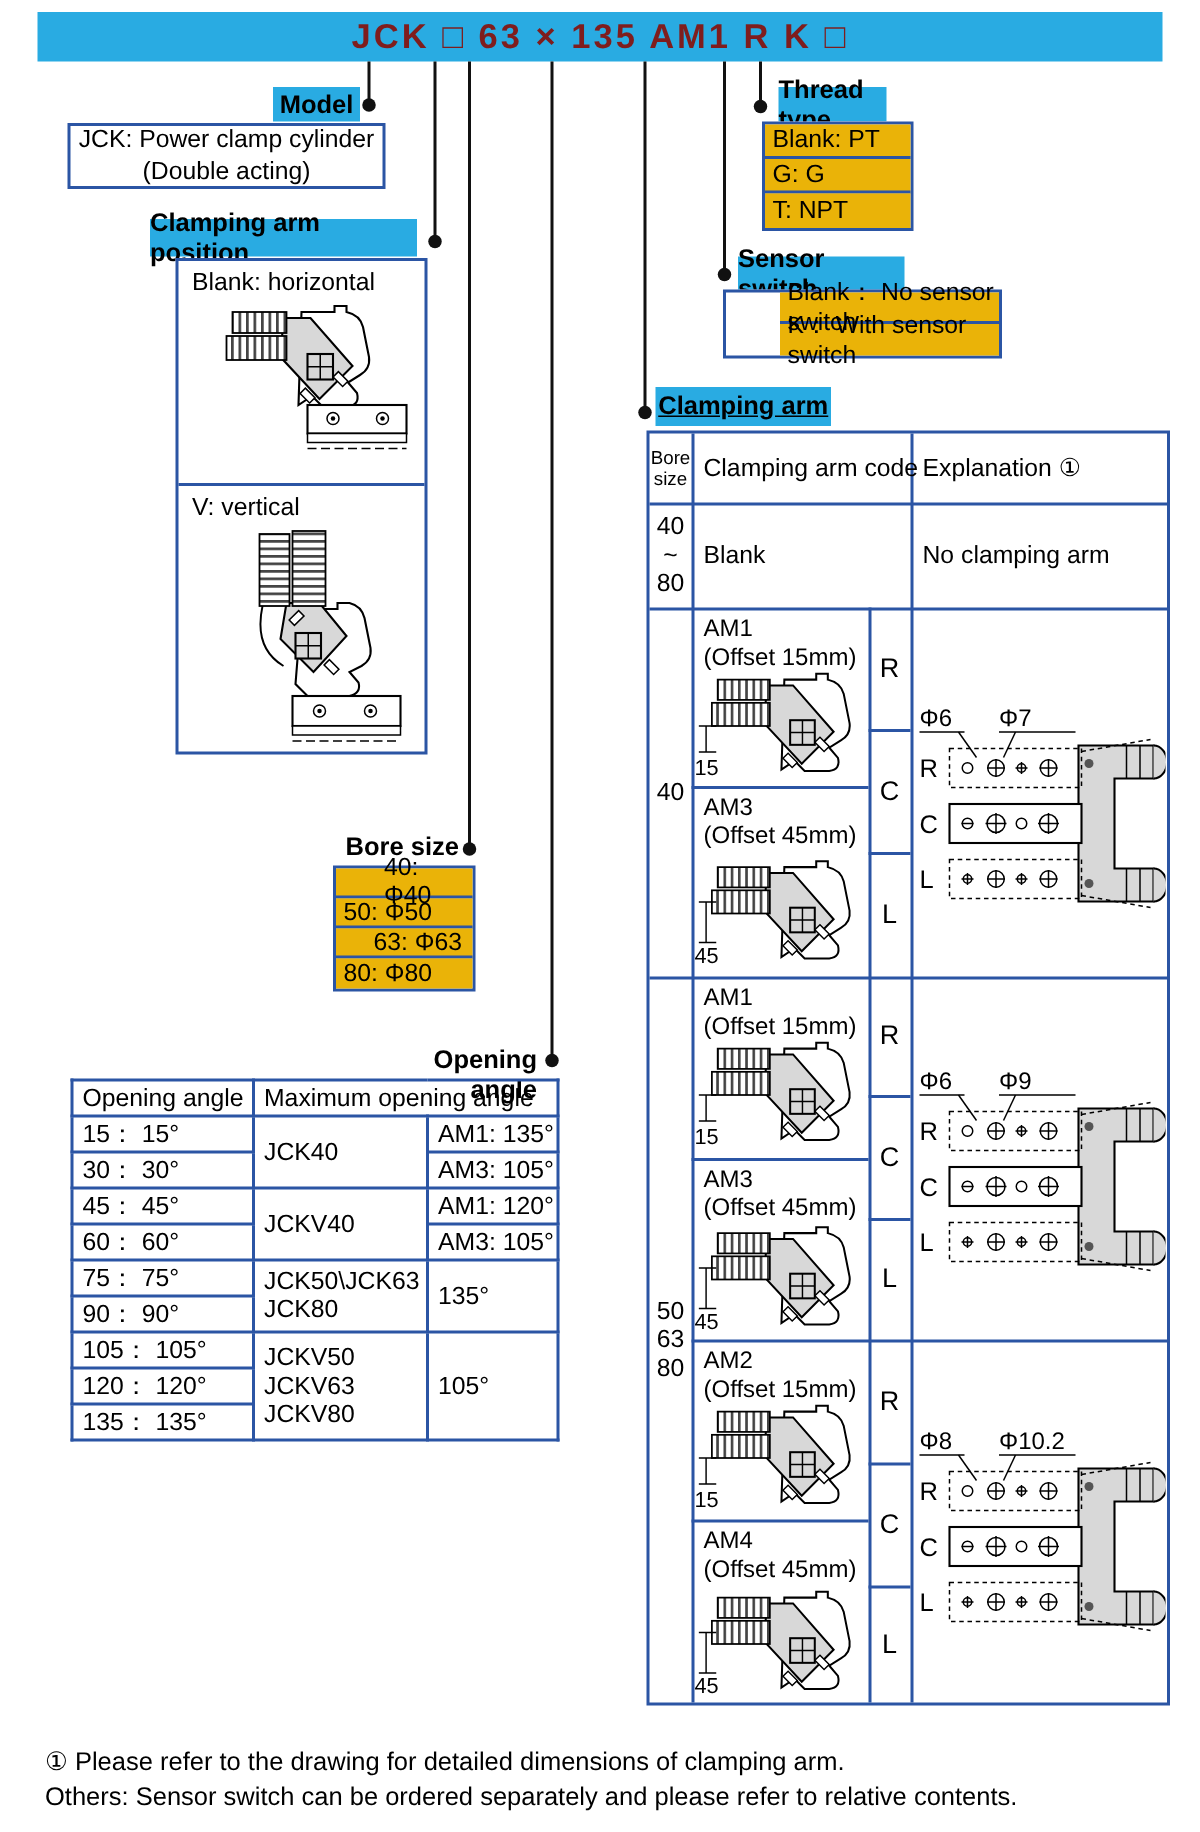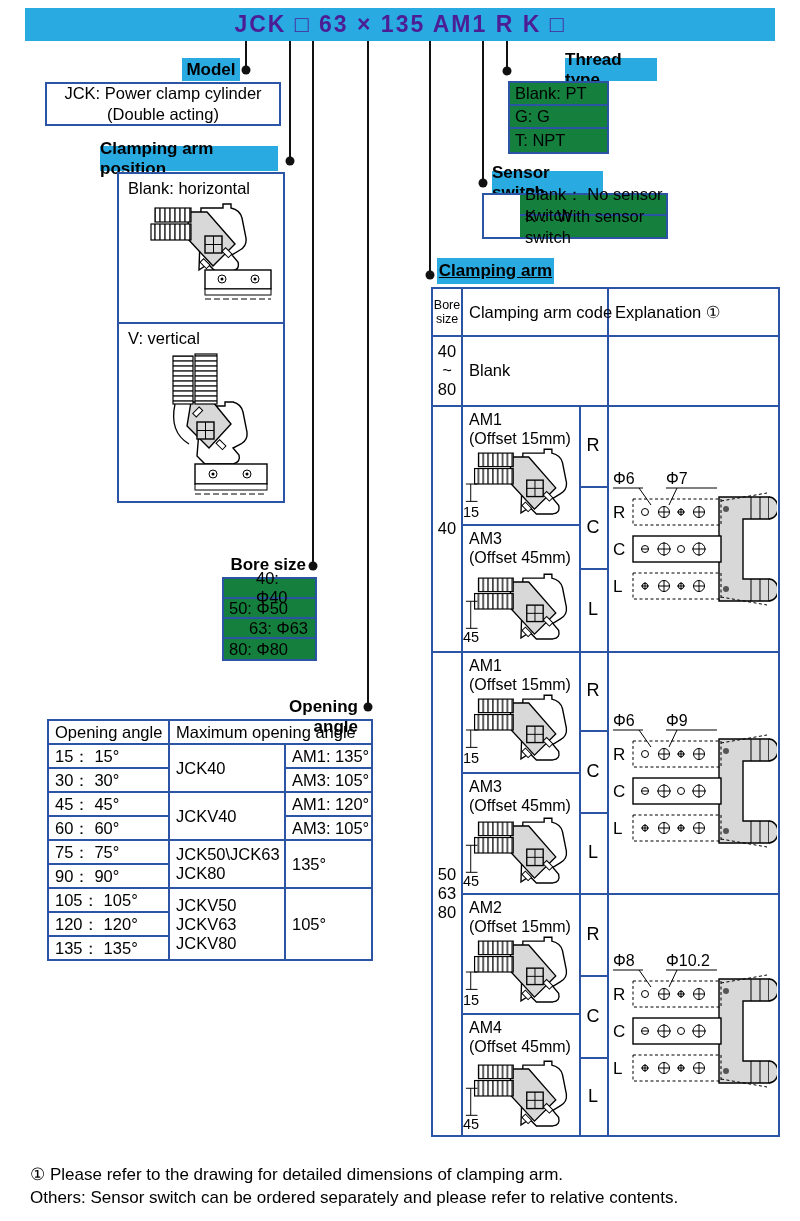--- a/index.html
+++ b/index.html
@@ -2,32 +2,32 @@
 <html><head>
 <meta charset="utf-8">
 <style>
   * { margin:0; padding:0; box-sizing:border-box; }
   body { background:#fff; font-family:"Liberation Sans", sans-serif; color:#000; }
   .canvas { position:relative; width:800px; height:1221px; background:#fff; overflow:hidden; }
   .abs { position:absolute; }
 
   .titlebar { left:25px; top:8px; width:750px; height:33px; background:#29abe2;
               display:flex; align-items:center; justify-content:center; }
-  .titlebar span { color:#4c1d95; font-weight:bold; font-size:23px; letter-spacing:2px; }
+  .titlebar span { color:#7f1d1d; font-weight:bold; font-size:23px; letter-spacing:2px; }
 
   .vline { position:absolute; width:2px; background:#111; }
   .dot   { position:absolute; width:9px; height:9px; background:#111; border-radius:50%;
            transform:translate(-50%,-50%); }
 
   .tag { position:absolute; background:#29abe2; font-weight:bold; font-size:17px;
          display:flex; align-items:center; justify-content:center; }
 
   .bluebox { position:absolute; border:2px solid #2b55a4; background:#fff; }
   .optrow  { height:23px; display:flex; align-items:center; padding-left:5px;
-             font-size:16.5px; border-bottom:2px solid #2b55a4; background:#15803d; }
+             font-size:16.5px; border-bottom:2px solid #2b55a4; background:#eab308; }
   .optrow:last-child { border-bottom:none; }
 
   .blabel { position:absolute; font-weight:bold; font-size:17px; }
 
   .centerbox2 { display:flex; flex-direction:column; align-items:center; justify-content:center;
                 font-size:16.5px; line-height:21px; }
 
   
   table.oa { border-collapse:collapse; table-layout:fixed; }
   table.oa td, table.oa th { border:2px solid #2b55a4; font-size:16.5px; font-weight:normal;
@@ -162,26 +162,26 @@
   <div class="vline" style="left:506px; top:41px; height:26px;"></div>
   <div class="dot" style="left:246px; top:70px;"></div>
   <div class="dot" style="left:290px; top:161px;"></div>
   <div class="dot" style="left:313px; top:566px;"></div>
   <div class="dot" style="left:368px; top:707px;"></div>
   <div class="dot" style="left:430px; top:275px;"></div>
   <div class="dot" style="left:483px; top:183px;"></div>
   <div class="dot" style="left:507px; top:71px;"></div>
 
   <div class="tag" style="left:182px; top:58px; width:58px; height:23px;">Model</div>
-  <div class="bluebox centerbox2" style="left:45px; top:82px; width:236px; height:44px;">
+  <div class="bluebox centerbox2" style="left:45px; top:82px; width:212px; height:44px;">
     <div>JCK: Power clamp cylinder</div>
     <div>(Double acting)</div>
   </div>
 
-  <div class="tag" style="left:519px; top:58px; width:92px; height:23px;margin-left:46px;">Thread type</div>
+  <div class="tag" style="left:519px; top:58px; width:72px; height:23px;">Thread type</div>
   <div class="bluebox" style="left:508px; top:81px; width:101px;">
     <div class="optrow">Blank: PT</div>
     <div class="optrow">G: G</div>
     <div class="optrow">T: NPT</div>
   </div>
 
   <div class="tag" style="left:100px; top:146px; width:178px; height:25px;">Clamping arm position</div>
   <div class="bluebox" style="left:117px; top:172px; width:168px; height:331px;">
     <div class="abs fs17" style="left:9px; top:5px;">Blank: horizontal</div>
     <svg class="abs" style="left:6px; top:26px;" width="152" height="104" viewBox="0 0 152 104">
@@ -301,20 +301,21 @@
     </div>
     <div class="abs celll fs17" style="left:36px; top:0; height:46px;">Clamping arm code</div>
     <div class="abs celll fs17" style="left:182px; top:0; height:46px;">Explanation ①</div>
 
     <div class="abs cellc fs17" style="left:0; top:46px; width:28px; height:70px; flex-direction:column; line-height:19px;">
       <div>40</div>
       <div>~</div>
       <div>80</div>
     </div>
     <div class="abs celll fs17" style="left:36px; top:46px; height:70px;">Blank</div>
+    <div class="abs celll fs17" style="left:182px; top:46px; height:70px;">No clamping arm</div>
 
     <div class="abs cellc fs17" style="left:0; top:116px; width:28px; height:246px;">40</div>
     <div class="armtitle" style="left:36px; top:121px;">
       <div>AM1</div>
       <div>(Offset 15mm)</div>
     </div>
     <svg class="abs" style="left:30px; top:158px;" width="114" height="74" viewBox="0 0 118 76">
       <use href="#arm-core"></use>
       <line x1="3" y1="38" x2="15" y2="38" stroke="#000"></line>
         <line x1="3" y1="56" x2="15" y2="56" stroke="#000"></line>

